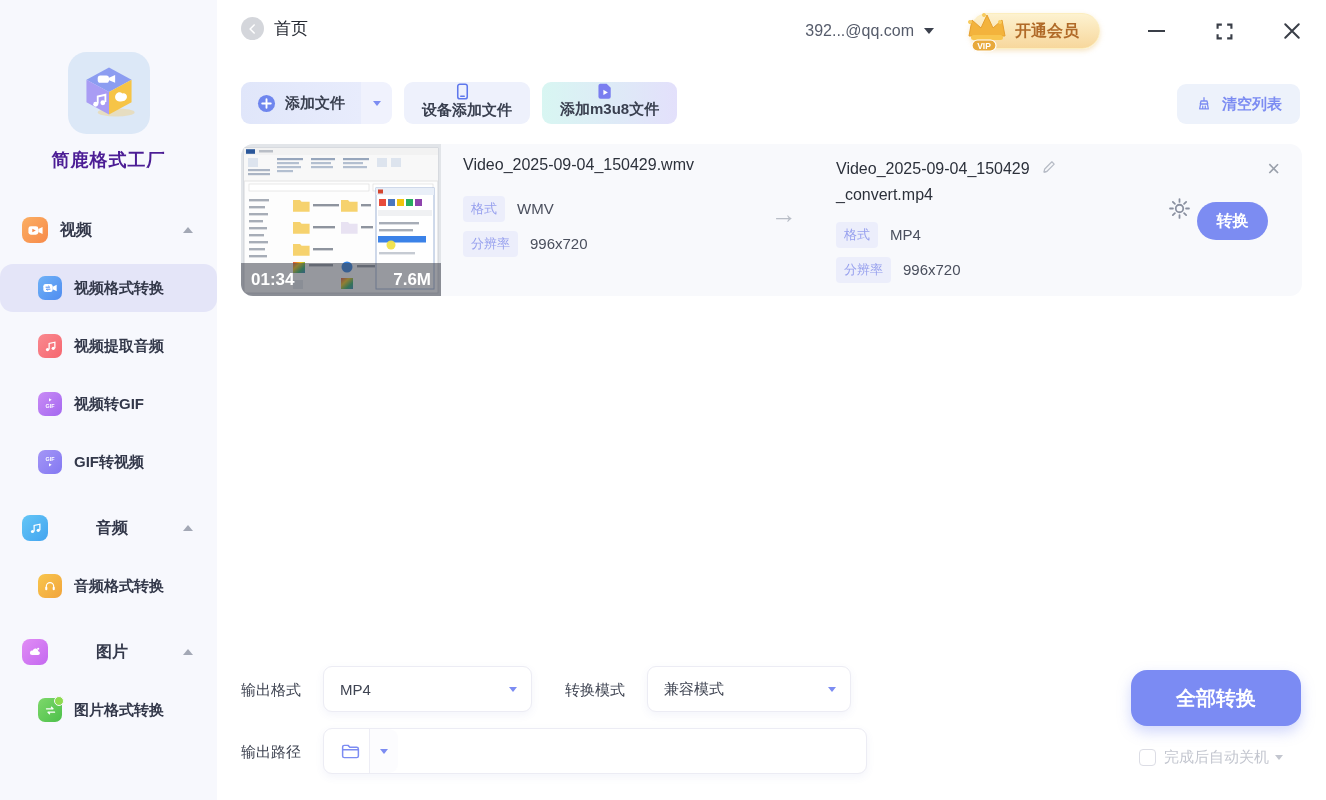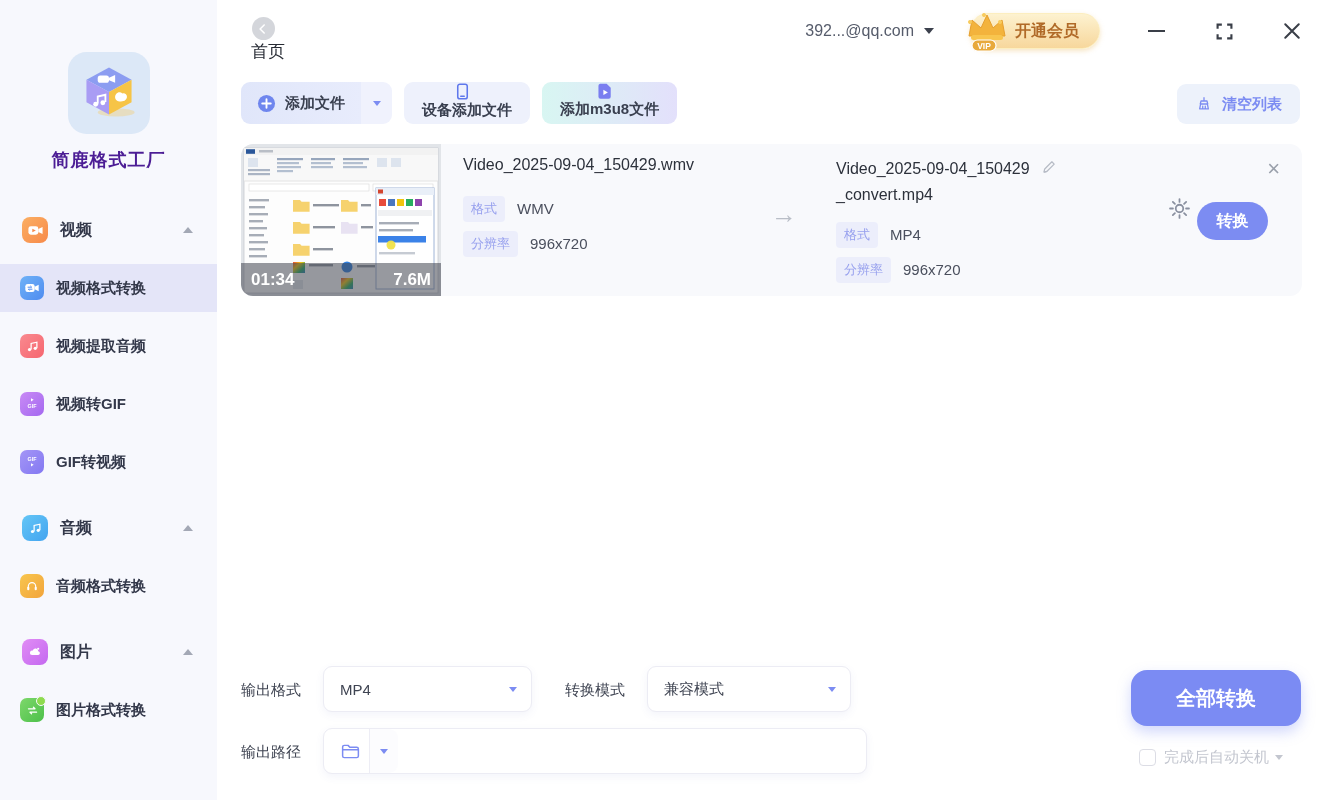--- a/index.html
+++ b/index.html
@@ -9,22 +9,22 @@
 
   
   .sidebar { position:absolute; left:0; top:0; width:217px; height:800px; background:#f7f8fd; }
   .logo-wrap { padding-top:52px; text-align:center; }
   .logo-badge { width:82px; height:82px; margin:0 auto; }
   .app-name { margin-top:14px; font-size:18px; font-weight:700; color:#4c1d95; letter-spacing:1px; }
   .menu { margin-top:34px; }
   .m-item { position:relative; height:48px; display:flex; align-items:center; cursor:pointer; }
   .m-item + .m-item { margin-top:10px; }
   .m-item.group { padding-left:22px; }
-  .m-item.sub { padding-left:20px; }
-  .m-item.gap-top { margin-top:18px; }
+  .m-item.sub { padding-left:38px;border-radius:13px; }
+  .m-item.gap-top { margin-top:18px;gap:36px; }
   .m-item.active { background:#e4e5f8; }
   .m-label { margin-left:12px; font-size:16px; font-weight:700; color:#33384a; }
   .m-item.sub .m-label { font-size:15px; }
   .sicon { width:26px; height:26px; border-radius:8px; display:flex; align-items:center; justify-content:center; position:relative; flex:0 0 auto; }
   .m-item.sub .sicon { width:24px; height:24px; border-radius:7px; }
   .ic-video  { background:linear-gradient(135deg,#fbaf63,#f78a4a); }
   .ic-vconv  { background:linear-gradient(135deg,#6fb2f7,#4f8cf0); }
   .ic-vaudio { background:linear-gradient(135deg,#f98a90,#f6666f); }
   .ic-vgif   { background:linear-gradient(135deg,#c98bf5,#a468f0); }
   .ic-gifv   { background:linear-gradient(135deg,#a496f6,#8378f2); }
@@ -35,21 +35,21 @@
   .ic-iconv::after { content:""; position:absolute; right:-2px; top:-2px; width:8px; height:8px;
       border-radius:50%; background:#8edb4f; border:1.5px solid #f7f8fd; }
   .tri-up { width:0; height:0; border-left:5px solid transparent; border-right:5px solid transparent;
       border-bottom:6px solid #a3a8b5; position:absolute; right:24px; top:21px; }
 
   
   .main { position:absolute; left:217px; top:0; width:1109px; height:800px; background:#fff; }
 
   
   .topbar { position:absolute; left:0; top:0; width:100%; height:62px; }
-  .back-home { position:absolute; left:24px; top:17px; display:flex; align-items:center; cursor:pointer;flex-direction:column; }
+  .back-home { position:absolute; left:24px; top:17px; display:flex; align-items:center; cursor:pointer; }
   .back-circle { width:23px; height:23px; border-radius:50%; background:#d4d6db; display:flex; align-items:center; justify-content:center; }
   .home-label { margin-left:10px; font-size:17px; color:#262a33; }
   .top-right { position:absolute; right:22px; top:0; height:62px; display:flex; align-items:center; }
   .account { display:flex; align-items:center; cursor:pointer; }
   .account-text { font-size:16px; color:#565c6b; }
   .caret-down { width:0; height:0; border-left:5px solid transparent; border-right:5px solid transparent; border-top:6px solid #3c414d; margin-left:10px; }
   .vip-btn { position:relative; margin-left:36px; height:36px; padding:0 20px 0 44px; border-radius:18px;
       background:linear-gradient(180deg,#fdf2d0,#f7d79c); border:1px solid #fceebf;
       display:flex; align-items:center; cursor:pointer; box-shadow:0 2px 5px rgba(230,180,90,.35); }
   .vip-text { font-size:16px; font-weight:700; color:#b06a28; }

